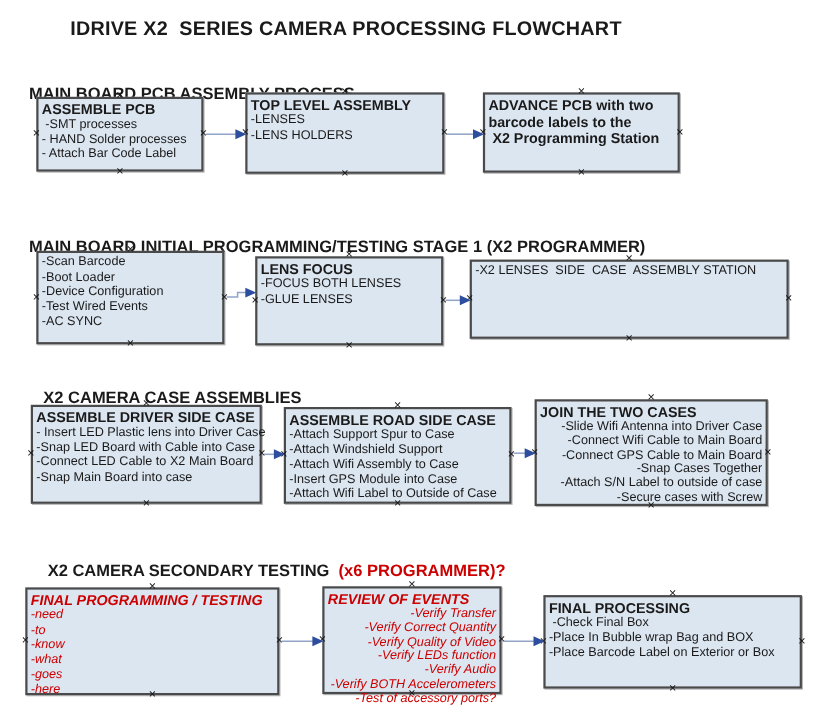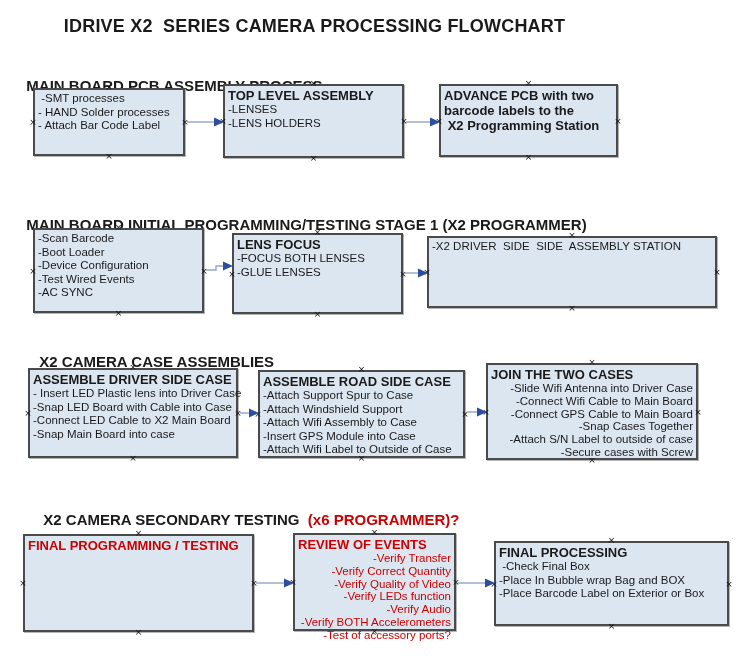--- a/index.html
+++ b/index.html
@@ -12,21 +12,21 @@
   .page-title{position:absolute;top:16px;left:0;width:629px;text-align:center;
        font-size:18px;font-weight:bold;white-space:pre;letter-spacing:.2px;}
   .sheading{position:absolute;font-size:15px;font-weight:bold;white-space:pre;}
   .sheading .red{color:var(--red-text);}
   .fbox{position:absolute;background:var(--box-fill);
        border:2px solid var(--box-border);box-sizing:border-box;
        padding:2px 3px;box-shadow:1px 1px 0 #b6b6b6;z-index:1;}
   .btitle{font-size:13px;font-weight:bold;line-height:15px;white-space:pre-wrap;}
   .line{font-size:11.5px;line-height:13.5px;white-space:pre;}
   .tight .line{line-height:12.8px;text-align:right;}
-  .red-box .btitle,.red-box .line{color:var(--red-text);}
+  .red-box .btitle,.red-box .line{color:var(--red-text);font-style:italic;}
   .cp{position:absolute;font:9px/9px "DejaVu Sans",sans-serif;color:#141414;
       z-index:7;width:8px;text-align:center;pointer-events:none;}
   .cp.t{top:-7px;left:50%;transform:translateX(-50%);}
   .cp.b{bottom:-7px;left:50%;transform:translateX(-50%);}
   .cp.l{left:-6px;top:50%;transform:translateY(-50%);}
   .cp.r{right:-6px;top:50%;transform:translateY(-50%);}
   svg.overlay{position:absolute;left:0;top:0;z-index:5;pointer-events:none;}
   .cline{stroke:var(--connector-line);stroke-width:1.4;fill:none;}
   .chead{fill:var(--connector-arrow);stroke:none;}
 </style>
@@ -46,20 +46,21 @@
 </div>
 <div class="sheading" style="left:35px;top:494px">
   <span>X2 CAMERA SECONDARY TESTING</span><span class="red">  (x6 PROGRAMMER)?</span>
 </div>
 
 <div class="fbox" style="left:33px;top:88px;width:152px;height:68px">
   <i class="cp t">×</i>
   <i class="cp b">×</i>
   <i class="cp l">×</i>
   <i class="cp r">×</i>
+  <div class="btitle">ASSEMBLE PCB</div>
   <div>
       <div class="line"> -SMT processes</div>
       <div class="line">- HAND Solder processes</div>
       <div class="line">- Attach Bar Code Label</div>
     </div>
 </div>
 <div class="fbox" style="left:223px;top:84px;width:181px;height:74px">
   <i class="cp t">×</i>
   <i class="cp b">×</i>
   <i class="cp l">×</i>
@@ -104,21 +105,21 @@
       <div class="line">-FOCUS BOTH LENSES</div>
       <div class="line">-GLUE LENSES</div>
     </div>
 </div>
 <div class="fbox" style="left:427px;top:236px;width:290px;height:72px">
   <i class="cp t">×</i>
   <i class="cp b">×</i>
   <i class="cp l">×</i>
   <i class="cp r">×</i>
   <div>
-      <div class="line">-X2 DRIVER  SIDE  SIDE  ASSEMBLY STATION</div>
+      <div class="line">-X2 LENSES  SIDE  CASE  ASSEMBLY STATION</div>
     </div>
 </div>
 
 <div class="fbox" style="left:28px;top:368px;width:210px;height:90px">
   <i class="cp t">×</i>
   <i class="cp b">×</i>
   <i class="cp l">×</i>
   <i class="cp r">×</i>
   <div class="btitle">ASSEMBLE DRIVER SIDE CASE</div>
   <div>
@@ -157,20 +158,28 @@
       <div class="line">-Secure cases with Screw</div>
     </div>
 </div>
 
 <div class="fbox red-box" style="left:23px;top:534px;width:231px;height:98px">
   <i class="cp t">×</i>
   <i class="cp b">×</i>
   <i class="cp l">×</i>
   <i class="cp r">×</i>
   <div class="btitle">FINAL PROGRAMMING / TESTING</div>
+  <div>
+      <div class="line">-need</div>
+      <div class="line">-to</div>
+      <div class="line">-know</div>
+      <div class="line">-what</div>
+      <div class="line">-goes</div>
+      <div class="line">-here</div>
+    </div>
 </div>
 <div class="fbox red-box tight" style="left:293px;top:533px;width:163px;height:98px">
   <i class="cp t">×</i>
   <i class="cp b">×</i>
   <i class="cp l">×</i>
   <i class="cp r">×</i>
   <div class="btitle">REVIEW OF EVENTS</div>
   <div>
       <div class="line">-Verify Transfer</div>
       <div class="line">-Verify Correct Quantity</div>

